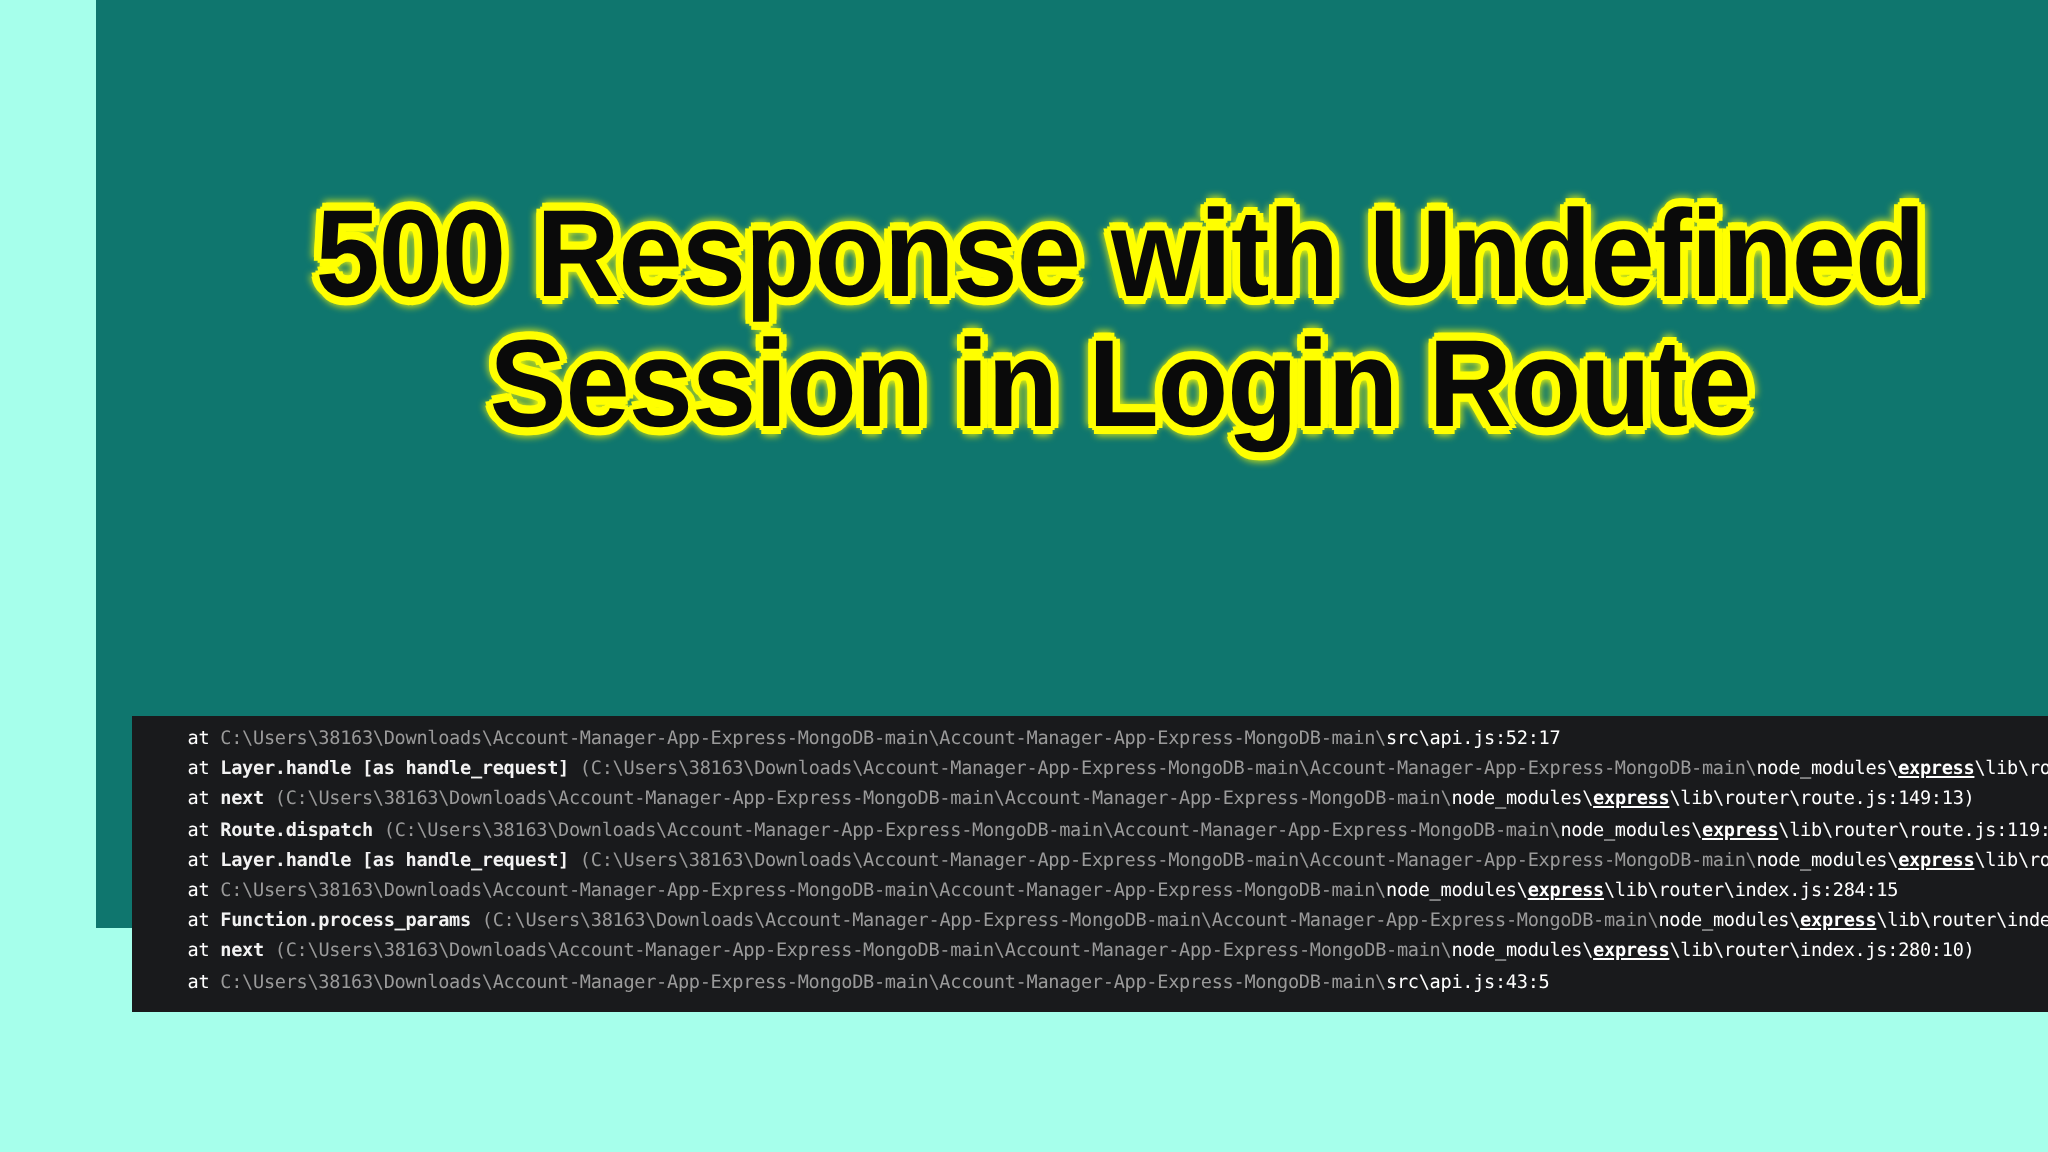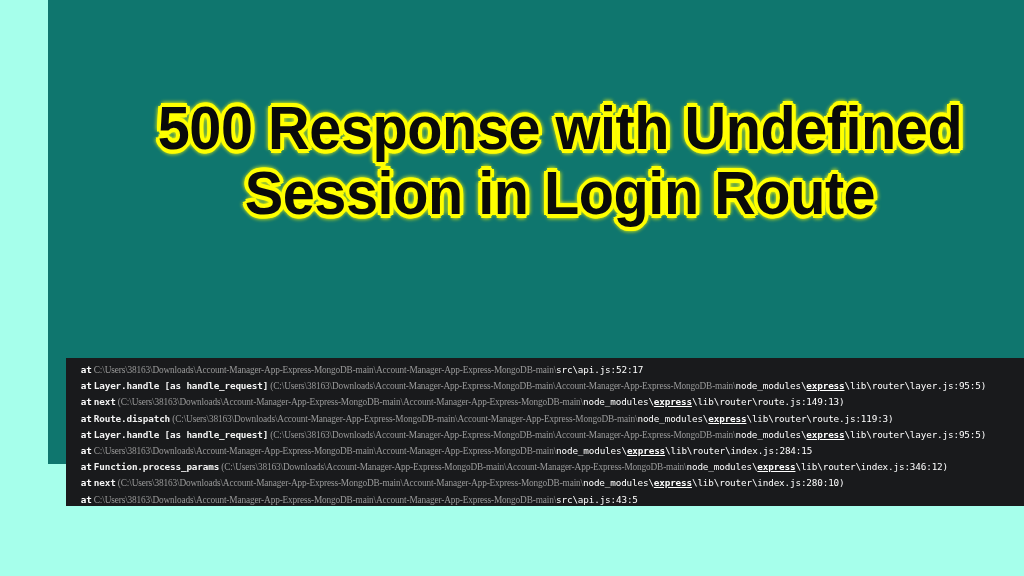--- a/index.html
+++ b/index.html
@@ -83,30 +83,29 @@
     color: #c8c8c8;
     white-space: pre;
     padding-left: 6px;
     letter-spacing: -0.15px;
   }
   .term-line .hdr {
     color: #d8d8d8;
   }
   .term-line .at {
     color: #ffffff;
-    font-weight: bold;
+    font-weight: normal;
   }
   .term-line .fn {
     color: #f2f2f2;
     font-weight: bold;
     text-align: right;
   }
   .term-line .dim {
     color: #9a9a9a;
-    font-family: Liberation Serif, serif;
   }
   .term-line .em {
     color: #ffffff;
     font-weight: normal;
   }
   .term-line .ul {
     color: #ffffff;
     font-weight: bold;
     text-decoration: underline;
   }

